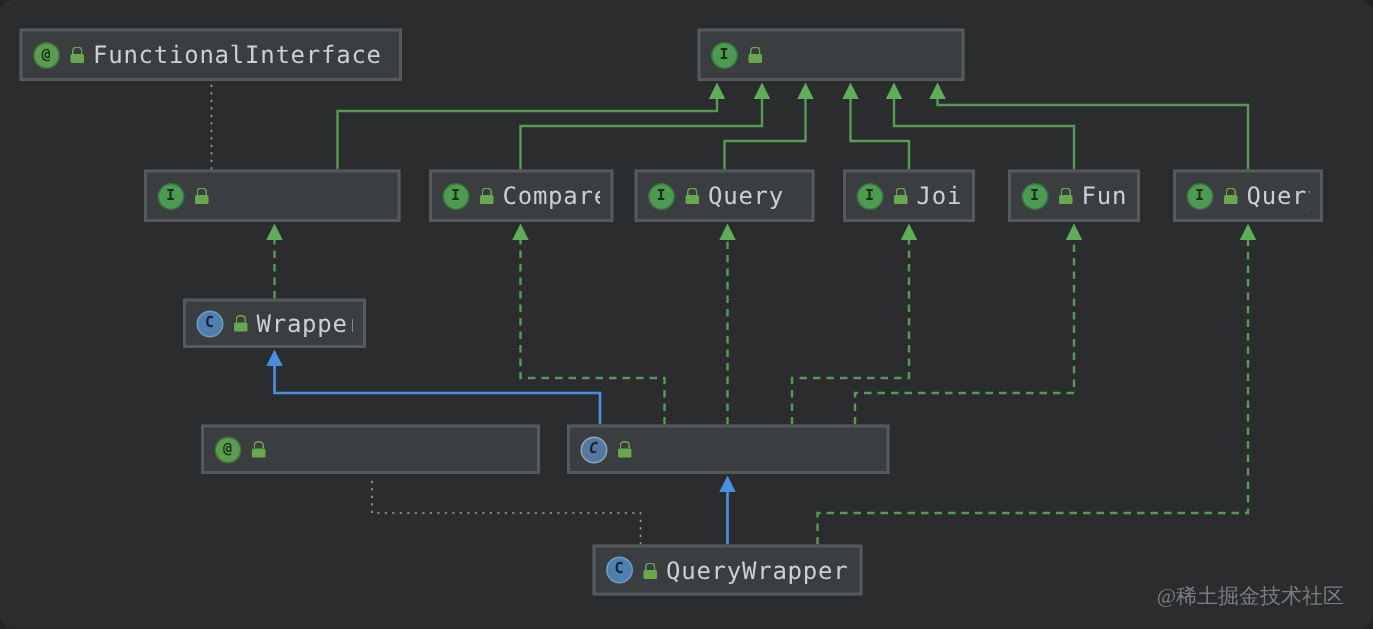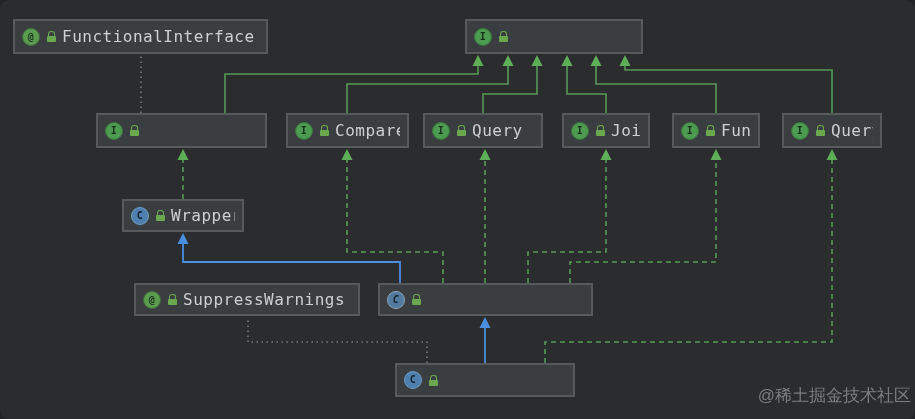--- a/index.html
+++ b/index.html
@@ -26,23 +26,23 @@
   .badge.interface{background:#4d9b51;border:1px solid #39743c;color:#16301a;}
   .badge.class{background:#4e7fae;border:1px solid #6f9cc4;color:#14222e;}
   .badge.abstract-class{background:#537a9e;border:1px solid #8da6bc;color:#14222e;font-style:italic;}
   .lock{display:inline-block;flex:0 0 10px;width:10px;}
   .lock .shackle{display:block;width:5px;height:4px;margin:0 auto;
     border:1.5px solid var(--lock-col,#6aa84f);border-bottom:none;border-radius:3px 3px 0 0;}
   .lock .body{display:block;width:9px;height:6px;margin:0 auto;
     background:var(--lock-col,#6aa84f);border-radius:1px;}
   .label{overflow:hidden;}
   #watermark{
-    position:absolute;z-index:3;right:4px;bottom:12px;
-    color:var(--wm-col,#7b7e80);font-size:17px;
-    font-family:Liberation Sans, sans-serif;
+    position:absolute;z-index:3;right:19px;bottom:12px;
+    color:var(--wm-col,#7b7e80);font-size:14px;
+    font-family:Liberation Serif, serif;
   }
 </style>
 </head>
 <body>
 
 <div id="canvas">
   <svg id="edges" width="915" height="419">
       <polyline points="225,113 225,74 478,74 478,66" fill="none" stroke="#569a56" stroke-width="1.6"></polyline>
       <polygon points="472.5,66 483.5,66 478,55" fill="#5fae58"></polygon>
       <polyline points="347,113 347,84 508,84 508,66" fill="none" stroke="#569a56" stroke-width="1.6"></polyline>
@@ -144,31 +144,31 @@
           <span class="body"></span>
         </span>
         <span class="label">Wrapper</span>
       </div>
       <div class="node" style="left: 134px; top: 283px; width: 226px; height: 33px;">
         <span class="badge annotation">@</span>
         <span class="lock">
           <span class="shackle"></span>
           <span class="body"></span>
         </span>
-        <span class="label">SuppressWarnings</span>
       </div>
       <div class="node" style="left: 378px; top: 283px; width: 215px; height: 33px;">
         <span class="badge abstract-class">C</span>
         <span class="lock">
           <span class="shackle"></span>
           <span class="body"></span>
         </span>
       </div>
       <div class="node" style="left: 395px; top: 363px; width: 180px; height: 34px;">
         <span class="badge class">C</span>
         <span class="lock">
           <span class="shackle"></span>
           <span class="body"></span>
         </span>
+        <span class="label">QueryWrapper</span>
       </div>
     </div>
   <div id="watermark">@稀土掘金技术社区</div>
 </div>
 
 </body></html>

